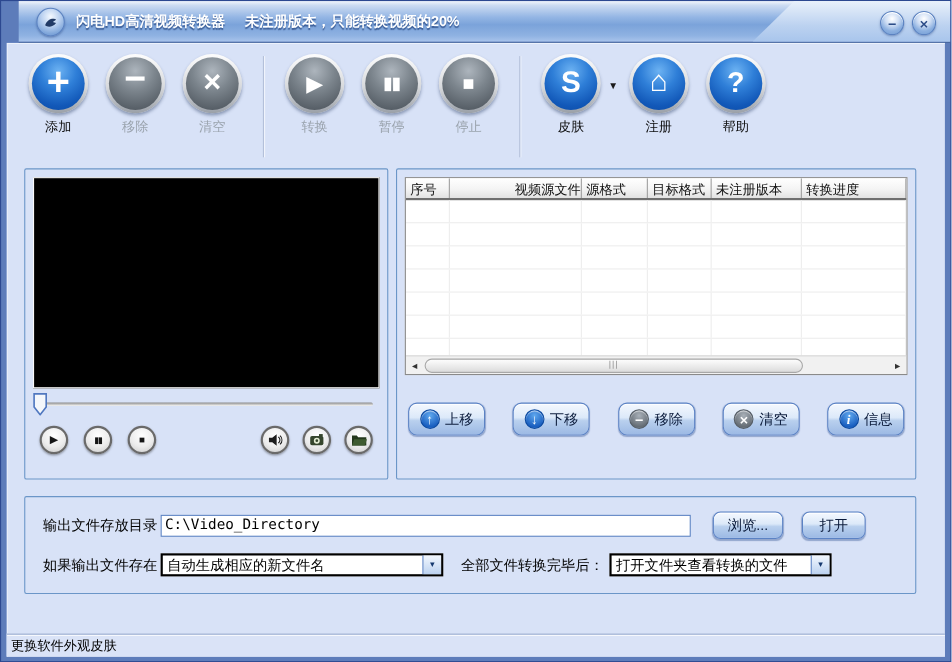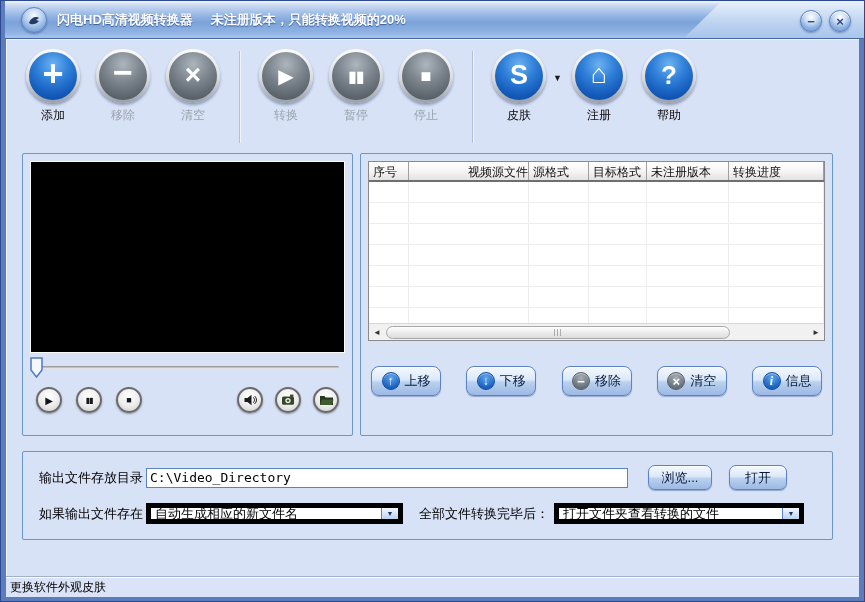--- a/index.html
+++ b/index.html
@@ -2,21 +2,21 @@
 <html><head>
 <meta charset="utf-8">
 <style>
   * { margin:0; padding:0; box-sizing:border-box; }
   body { background:#ffffff; font-family:"Liberation Sans","DejaVu Sans",sans-serif; }
 
   .window { position:relative; width:865px; height:602px; background:#5d7cba;
             border:1px solid #2c4890; overflow:hidden; }
 
   
-  .titlebar { position:absolute; top:0; left:4px; right:0; height:38px;
+  .titlebar { position:absolute; top:0; left:16px; right:0; height:38px;
     background:linear-gradient(180deg,#f2f6fc 0%,#cddcf2 10%,#93b5e4 40%,#7ba3da 58%,#8fb2e2 85%,#a9c4ec 100%);
     border-bottom:1px solid #46669e; }
   .tb-light { position:absolute; top:0; right:0; width:180px; height:100%;
     background:linear-gradient(180deg,#e9f1fb 0%,#bcd2f0 60%,#a8c5ec 100%);
     clip-path:polygon(38px 0,100% 0,100% 100%,0 100%); }
   .app-icon { position:absolute; left:16px; top:6px; width:26px; height:26px; border-radius:50%;
     background:radial-gradient(circle at 50% 30%,#f4f9ff,#bcd2f0 40%,#7fa6da 75%,#6890cc);
     border:1px solid #5b82c0; box-shadow:0 1px 2px rgba(30,60,120,.45);
     display:flex; align-items:center; justify-content:center; }
   .title-text { position:absolute; left:52px; top:0; height:100%; display:flex; align-items:center;
@@ -124,22 +124,22 @@
   .w1 { width:107px; flex:none; }
   .w2 { margin-left:16px; }
   .dir-input { width:482px; height:20px; border:1px solid #5b82c4; background:#fff;
     font:13px "DejaVu Sans Mono","Liberation Mono",monospace; padding:0 3px; color:#000; }
   .push-btn { height:25px; border:1px solid #5b82c4; border-radius:7px;
     background:linear-gradient(180deg,#f4f8fe 0%,#dce9f9 45%,#b9d0ee 55%,#9cb9e4 100%);
     box-shadow:inset 0 1px 0 #fff,0 1px 1px rgba(60,90,150,.45);
     font-size:13px; color:#0a1a3a; font-family:inherit; }
   .browse { width:64px; margin-left:20px; }
   .open { width:58px; margin-left:17px; }
-  .dropdown { height:21px; border:5px solid #000000; background:#fff; display:flex; align-items:center; }
-  .dd1 { width:257px; } .dd2 { width:250px; margin-left:5px; }
+  .dropdown { height:21px; border:2px solid #000000; background:#fff; display:flex; align-items:center; }
+  .dd1 { width:257px; } .dd2 { width:202px; margin-left:5px; }
   .dd-text { flex:1; font-size:13px; color:#000; padding-left:4px; white-space:nowrap; overflow:hidden; }
   .dd-btn { width:17px; height:100%; border-left:1px solid #5b82c4; flex:none;
     background:linear-gradient(180deg,#f2f7fe,#bcd2f0);
     display:flex; align-items:center; justify-content:center; font-size:7px; color:#14386e; }
 
   
   .statusbar { position:absolute; left:0; right:0; bottom:0; height:21px; background:#dae3f7;
     border-top:1px solid #9fb0d0; box-shadow:inset 0 1px 0 #ffffff;
     display:flex; align-items:center; padding-left:4px; font-size:12px; color:#000; }
 </style>

